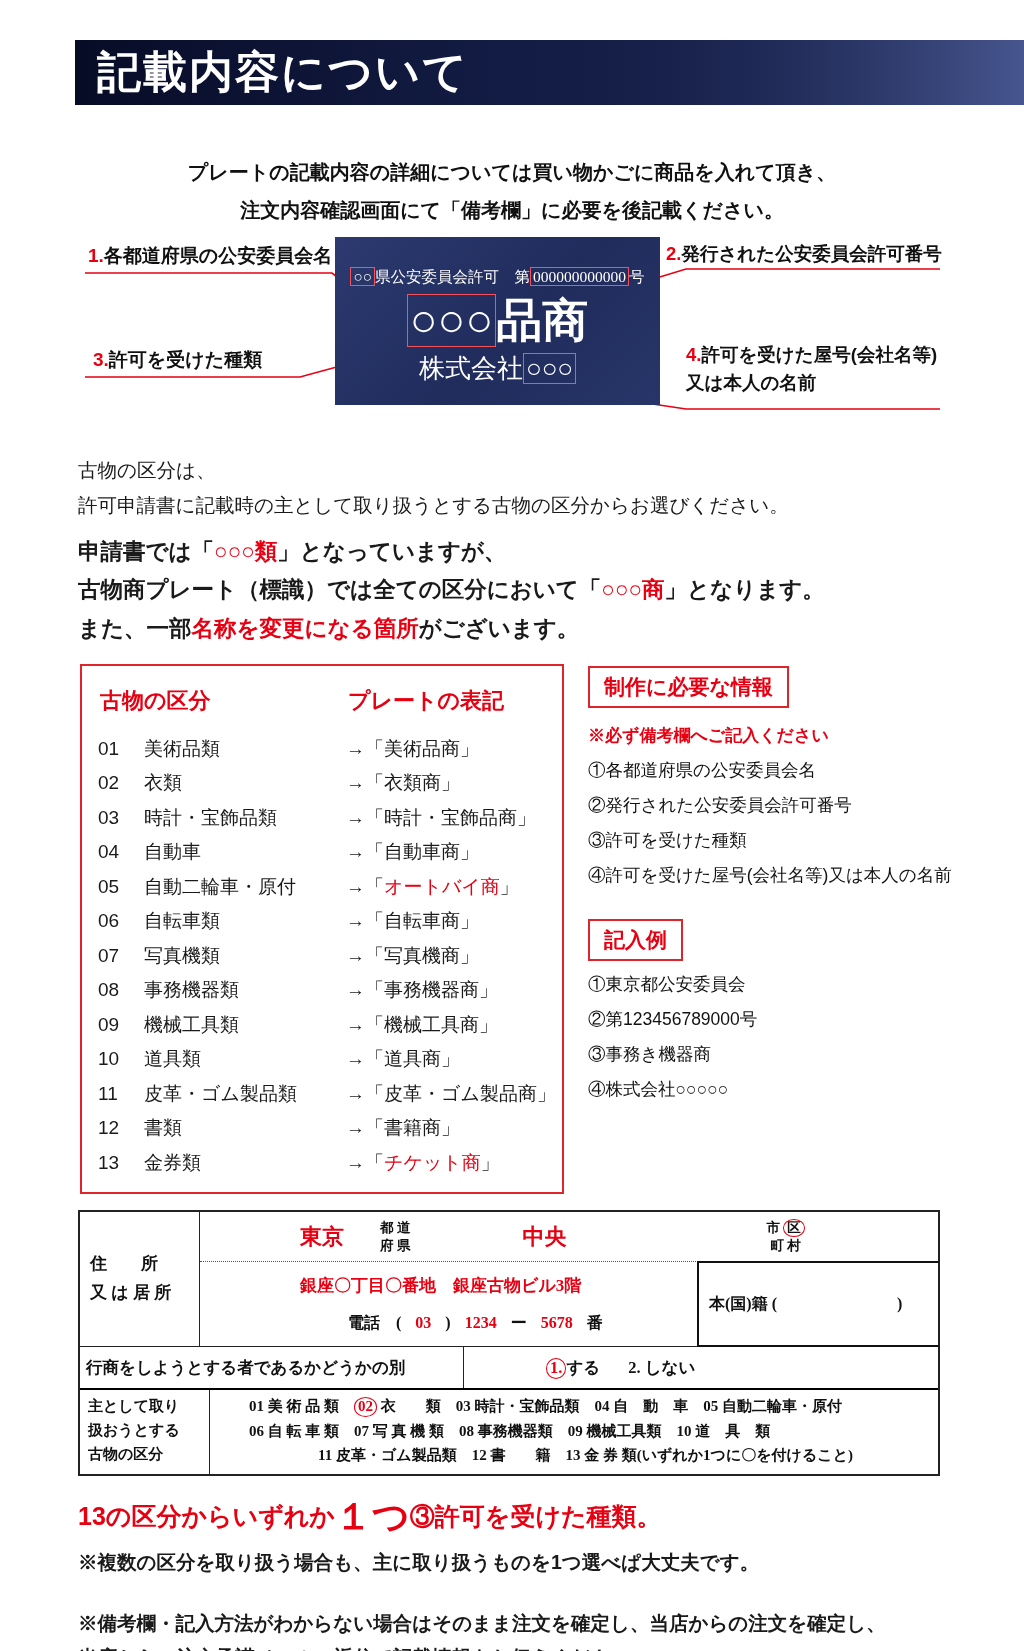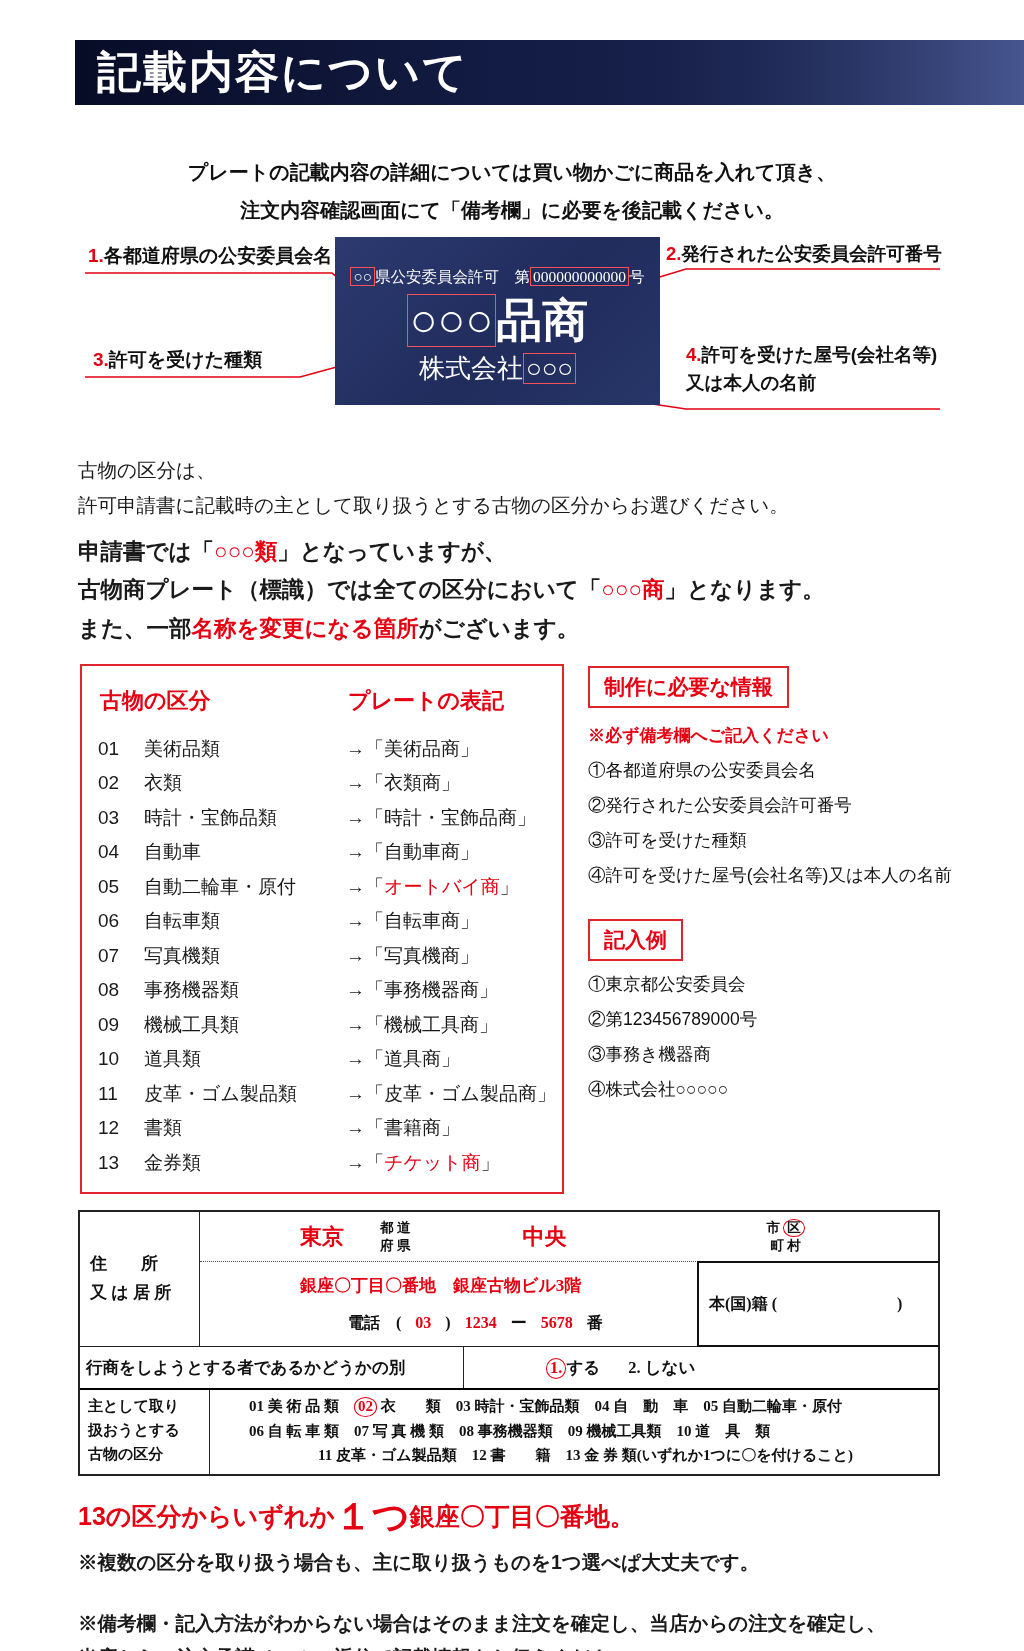--- a/index.html
+++ b/index.html
@@ -292,21 +292,21 @@
             <span>(いずれか1つに〇を付けること)</span>
           </div>
       </div>
     </div>
   </div>
 
   <div class="footer">
     <div class="select-line">
       <span>13の区分からいずれか</span>
         <span class="big">１つ</span>
-        <span>銀座〇丁目〇番地。</span>
+        <span>③許可を受けた種類。</span>
     </div>
     <div class="fnote1">※複数の区分を取り扱う場合も、主に取り扱うものを1つ選べぱ大丈夫です。</div>
     <div class="fnote2">
       <div>※備考欄・記入方法がわからない場合はそのまま注文を確定し、当店からの注文を確定し、</div>
       <div>当店からの注文承諾メールの返信で記載情報をお伝えください。</div>
     </div>
   </div>
 
 </div>
 

